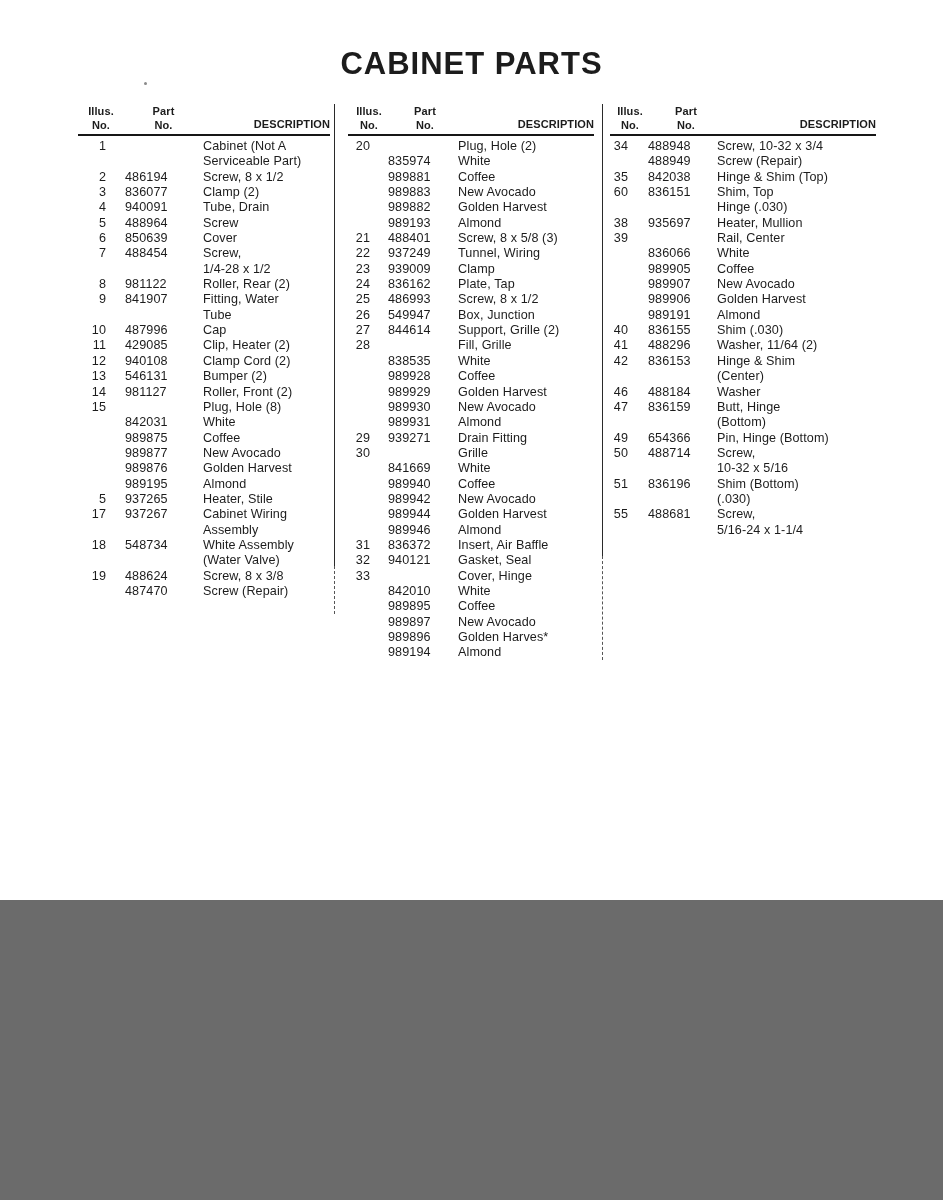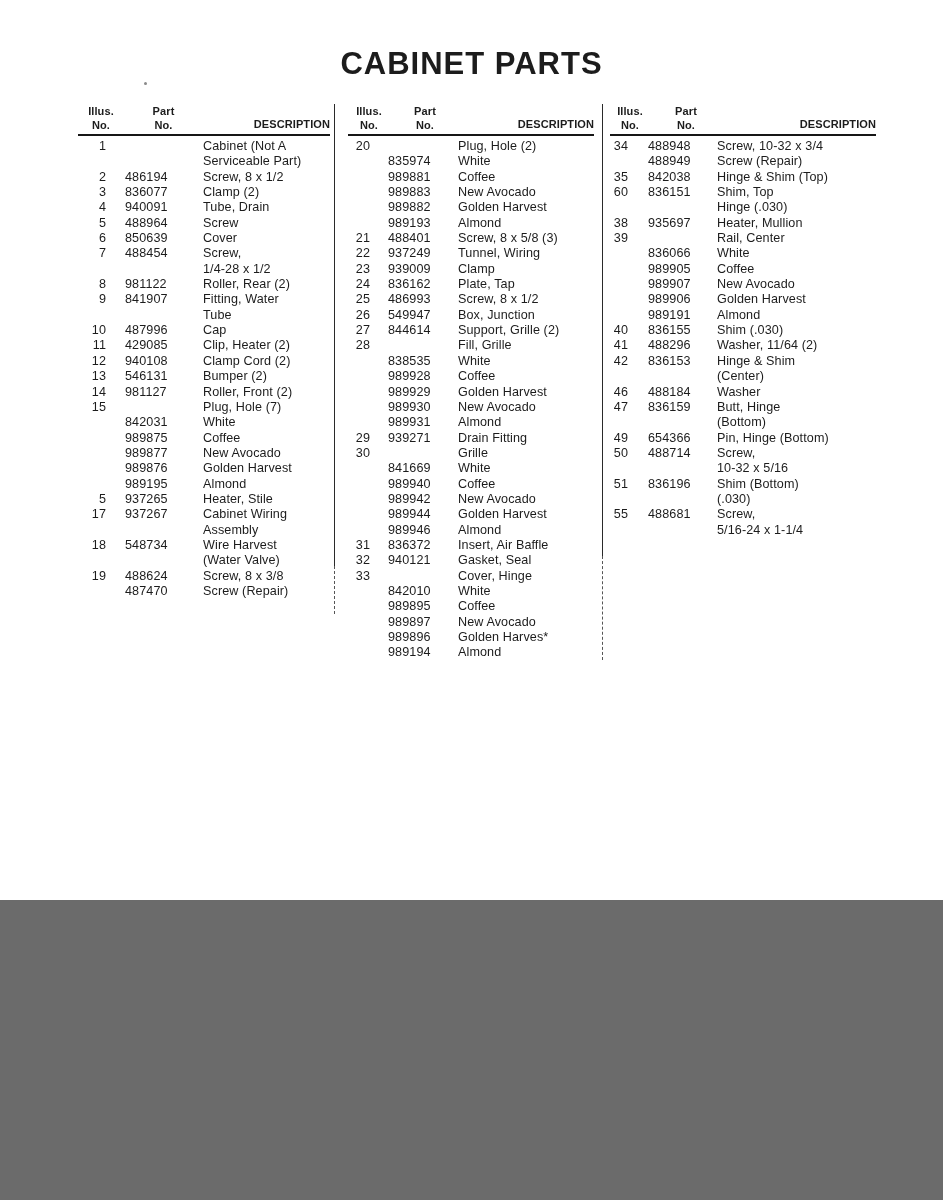--- a/index.html
+++ b/index.html
@@ -163,21 +163,21 @@
           <span class="cell-desc">Bumper (2)</span>
         </div>
         <div class="line">
           <span class="cell-illus">14</span>
           <span class="cell-part">981127</span>
           <span class="cell-desc">Roller, Front (2)</span>
         </div>
         <div class="line">
           <span class="cell-illus">15</span>
           <span class="cell-part"></span>
-          <span class="cell-desc">Plug, Hole (7)</span>
+          <span class="cell-desc">Plug, Hole (8)</span>
         </div>
         <div class="line">
           <span class="cell-illus"></span>
           <span class="cell-part">842031</span>
           <span class="cell-desc">White</span>
         </div>
         <div class="line">
           <span class="cell-illus"></span>
           <span class="cell-part">989875</span>
           <span class="cell-desc">Coffee</span>
@@ -208,21 +208,21 @@
           <span class="cell-desc">Cabinet Wiring</span>
         </div>
         <div class="line">
           <span class="cell-illus"></span>
           <span class="cell-part"></span>
           <span class="cell-desc">Assembly</span>
         </div>
         <div class="line">
           <span class="cell-illus">18</span>
           <span class="cell-part">548734</span>
-          <span class="cell-desc">Wire Harvest</span>
+          <span class="cell-desc">White Assembly</span>
         </div>
         <div class="line">
           <span class="cell-illus"></span>
           <span class="cell-part"></span>
           <span class="cell-desc">(Water Valve)</span>
         </div>
         <div class="line">
           <span class="cell-illus">19</span>
           <span class="cell-part">488624</span>
           <span class="cell-desc">Screw, 8 x 3/8</span>

